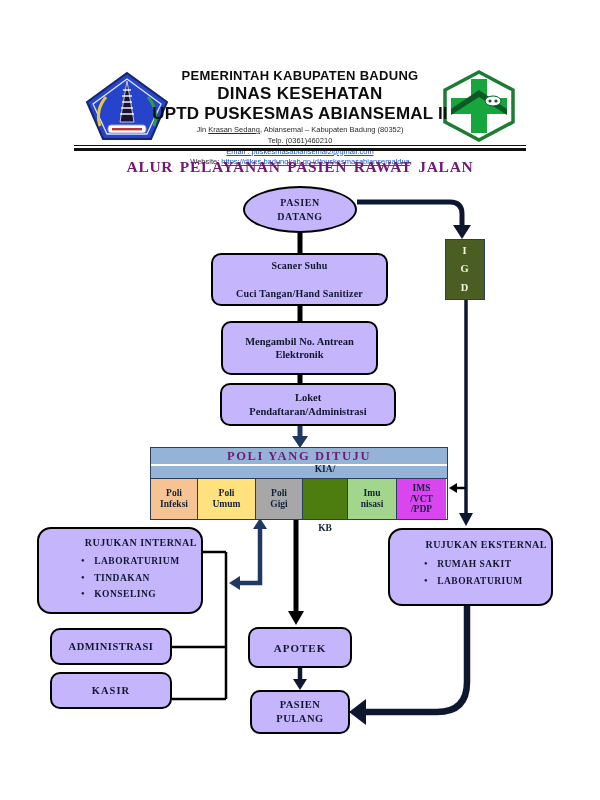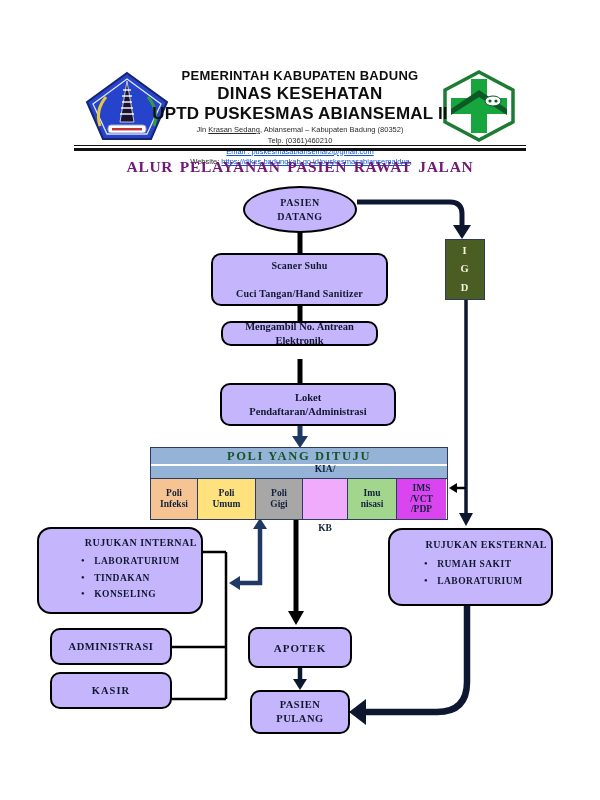--- a/index.html
+++ b/index.html
@@ -26,39 +26,39 @@
   .node{position:absolute;background:#c4b5fd;border:2.5px solid #000;border-radius:10px;
         display:flex;flex-direction:column;align-items:center;justify-content:center;
         text-align:center;color:#10182e;font-weight:bold;box-sizing:border-box;z-index:2;}
   .oval{left:243px;top:186px;width:114px;height:47px;border-radius:50%;
         font-size:10px;line-height:1.35;letter-spacing:.6px;}
   .igd{left:445px;top:239px;width:40px;height:61px;background:#4a5e23;border:1.5px solid #2c3c5e;
        border-radius:0;color:#f7f3dd;font-size:10.5px;letter-spacing:1px;}
   .igd span{display:block;line-height:1.75;}
   .scan{left:211px;top:253px;width:177px;height:53px;font-size:10px;justify-content:space-between;
         padding:5px 2px;letter-spacing:.2px;}
-  .antrean{left:221px;top:321px;width:157px;height:25px;font-size:10.5px;line-height:1.25;}
+  .antrean{left:221px;top:321px;width:157px;height:54px;font-size:10.5px;line-height:1.25;}
   .loket{left:220px;top:383px;width:176px;height:43px;font-size:10.5px;line-height:1.3;}
   .apotek{left:248px;top:627px;width:104px;height:41px;font-size:11px;letter-spacing:1px;}
   .pulang{left:250px;top:690px;width:100px;height:44px;font-size:10.5px;line-height:1.3;letter-spacing:.5px;}
   .admin{left:50px;top:628px;width:122px;height:37px;font-size:10.5px;letter-spacing:.5px;}
   .kasir{left:50px;top:672px;width:122px;height:37px;font-size:10.5px;letter-spacing:1px;}
   .ruj{align-items:stretch;justify-content:flex-start;border-radius:14px;}
   .ruj-int{left:37px;top:527px;width:166px;height:87px;padding:8px 4px 4px;}
   .ruj-eks{left:388px;top:528px;width:165px;height:78px;padding:9px 4px 4px;}
   .ruj-title{text-align:right;font-size:10px;letter-spacing:.5px;}
   .blist{margin-top:5px;padding-left:38px;text-align:left;}
   .ruj-eks .blist{padding-left:30px;margin-top:6px;}
   .bullet{font-size:9.5px;letter-spacing:.5px;line-height:1.75;}
   .bullet::before{content:"●";font-size:6px;vertical-align:2px;margin-right:9px;}
   
   .tbl{position:absolute;left:150px;top:447px;width:298px;border:1.5px solid #2c3c5e;
        background:#fff;z-index:2;box-sizing:border-box;}
   .tbl-head{background:#95b3d7;height:16px;border-bottom:2px solid #fff;text-align:center;
-            font-weight:bold;font-size:12.5px;letter-spacing:1.6px;color:#14532d;line-height:16px;}
+            font-weight:bold;font-size:12.5px;letter-spacing:1.6px;color:#701a75;line-height:16px;}
   .tbl-sub{background:#95b3d7;height:12px;border-bottom:1.5px solid #2c3c5e;}
   .tbl-cells{display:flex;}
   .cell{height:40px;border-right:1.5px solid #2c3c5e;display:flex;flex-direction:column;
         align-items:center;justify-content:center;font-weight:bold;font-size:9.5px;
         color:#13213d;line-height:1.15;text-align:center;box-sizing:border-box;}
   .cell:last-child{border-right:none;}
   .c1{width:47px;}.c2{width:58px;}.c3{width:47px;}.c4{width:45px;}.c5{width:49px;}.c6{width:49px;}
   
   .wires{position:absolute;left:0;top:0;z-index:1;pointer-events:none;}
 </style>
@@ -171,21 +171,21 @@
           <span>Infeksi</span>
       </div>
       <div class="cell c2" style="background: rgb(255, 226, 125);">
         <span>Poli</span>
           <span>Umum</span>
       </div>
       <div class="cell c3" style="background: rgb(167, 167, 167);">
         <span>Poli</span>
           <span>Gigi</span>
       </div>
-      <div class="cell c4" style="background: #f0abfc; gap: 48px;">
+      <div class="cell c4" style="background: #4d7c0f; gap: 48px;">
         <span>KIA/</span>
           <span>KB</span>
       </div>
       <div class="cell c5" style="background: rgb(162, 214, 140);">
         <span>Imu</span>
           <span>nisasi</span>
       </div>
       <div class="cell c6" style="background: #d946ef;">
         <span>IMS</span>
           <span>/VCT</span>

